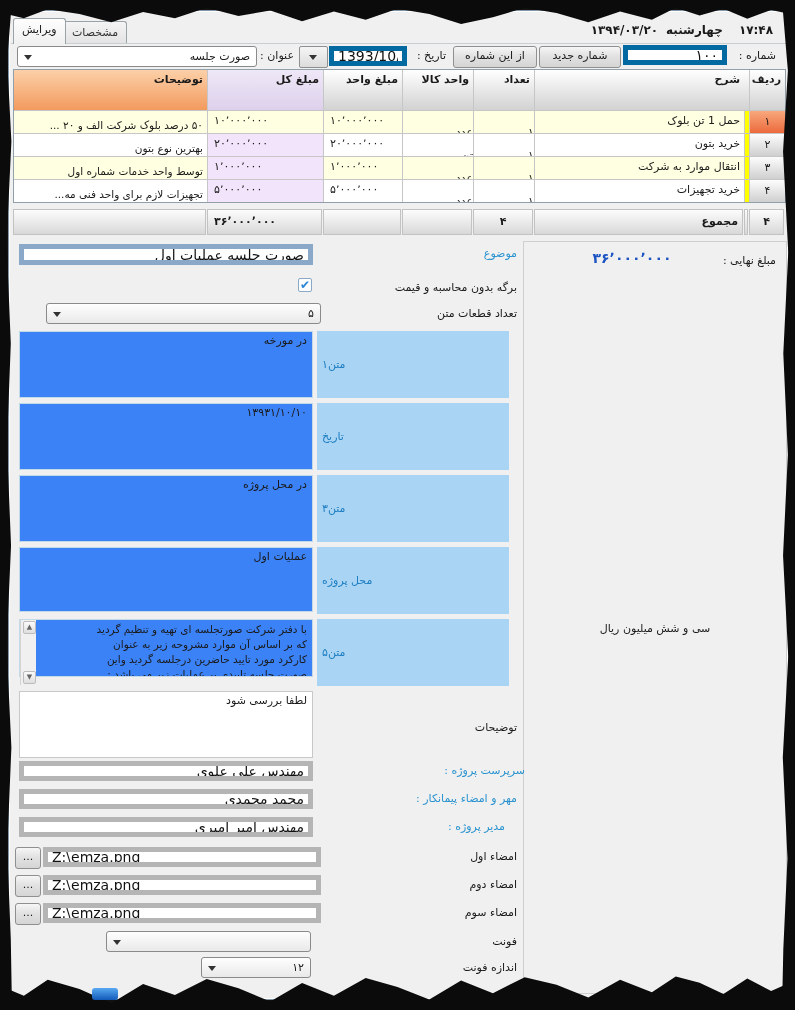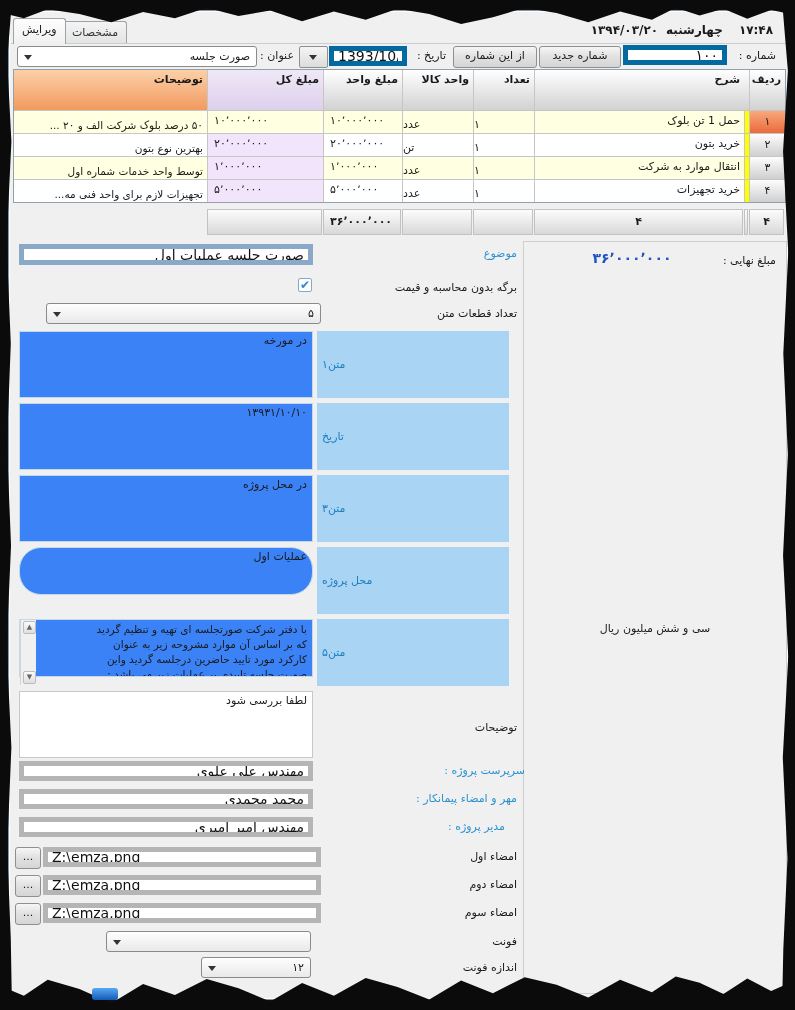--- a/index.html
+++ b/index.html
@@ -35,21 +35,21 @@
   .hcell{background:linear-gradient(#ffffff,#e6e6e6 55%,#d2d2d2)!important;font-weight:bold;
          padding:3px 4px 0 2px;text-align:right;}
   .h-org{background:linear-gradient(#fcd0a8,#f29a5e)!important;}
   .h-lav{background:linear-gradient(#efe8f7,#ddd0ec)!important;}
   .rowhdr{background:linear-gradient(#fdfdfd,#cfcfcf)!important;text-align:center;line-height:22px;}
   .rowhdr.sel{background:linear-gradient(#f8a87d,#ec6a3c)!important;}
   .ystrip{background:#ffff00!important;}
   .cream{background:#ffffe1!important;}
   .lav{background:#f2e4fa!important;}
   .c-desc{text-align:right;padding:3px 4px 0 2px;}
-  .c-mid{text-align:left;padding-top:7px;}
+  .c-mid{text-align:right;padding-top:15px;}
   .c-num{text-align:left;padding:3px 6px 0 6px;direction:ltr;}
   .c-note{text-align:right;padding:8px 4px 0 2px;font-size:10.5px;}
   .sumgrid{position:absolute;left:4px;top:198px;display:grid;direction:rtl;
         grid-template-columns:35px 4px 209px 60px 70px 78px 115px 193px;grid-template-rows:26px;gap:1px;}
   .sumgrid>div{background:linear-gradient(#fcfcfc,#d8d8d8);border:1px solid #c2c2c2;box-sizing:border-box;
         font-weight:bold;line-height:24px;overflow:hidden;}
   
   .ta{position:absolute;background:#3b82f6;border:1px solid #c3d9e8;box-sizing:border-box;
       padding:2px 5px;text-align:right;overflow:hidden;}
   .bluepanel{position:absolute;background:#a9d4f3;color:#1e7ec2;display:flex;align-items:center;
@@ -160,20 +160,21 @@
       <div class="c-mid">۱</div>
       <div class="c-mid">عدد</div>
       <div class="c-num">۵٬۰۰۰٬۰۰۰</div>
       <div class="c-num lav">۵٬۰۰۰٬۰۰۰</div>
       <div class="c-note">تجهیزات لازم برای واحد فنی مه...</div>
     </div>
 
     <div class="sumgrid">
       <div style="text-align:center;">۴</div>
       <div></div>
+      <div style="text-align:right;padding:0 4px;">مجموع</div>
       <div style="text-align:center;">۴</div>
       <div></div>
       <div></div>
       <div style="text-align:left;direction:ltr;padding:0 6px;">۳۶٬۰۰۰٬۰۰۰</div>
       <div></div>
     </div>
 
     <div class="rpanel">
       <div style="position:absolute;right:10px;top:12px;">مبلغ نهایی :</div>
       <div style="position:absolute;left:28px;top:8px;width:160px;text-align:center;font-weight:bold;font-size:14px;
@@ -206,21 +207,21 @@
     <div class="ta" style="left:10px;top:392px;width:294px;height:67px;">۱۳۹۳۱/۱۰/۱۰</div>
 
     <div class="bluepanel" style="left:308px;top:464px;width:192px;height:67px;">
       <span>متن۳</span>
     </div>
     <div class="ta" style="left:10px;top:464px;width:294px;height:67px;">در محل پروژه</div>
 
     <div class="bluepanel" style="left:308px;top:536px;width:192px;height:67px;">
       <span>محل پروژه</span>
     </div>
-    <div class="ta" style="left:10px;top:536px;width:294px;height:48px;border-radius:22px;">عملیات اول</div>
+    <div class="ta" style="left:10px;top:536px;width:294px;height:65px;">عملیات اول</div>
 
     <div class="bluepanel" style="left:308px;top:608px;width:192px;height:67px;">
       <span>متن۵</span>
     </div>
     <div class="ta" style="left:10px;top:608px;width:294px;height:58px;white-space:pre-line;
                 font-size:10.5px;line-height:15px;">با دفتر شرکت صورتجلسه ای تهیه و تنظیم گردید
 که بر اساس آن موارد مشروحه زیر به عنوان
 کارکرد مورد تایید حاضرین درجلسه گردید واین
 صورت جلسه تاییدی بر عملیات زیر می باشد :</div>
     <div class="scroll" style="left:11px;top:609px;height:65px;width:15px;">

